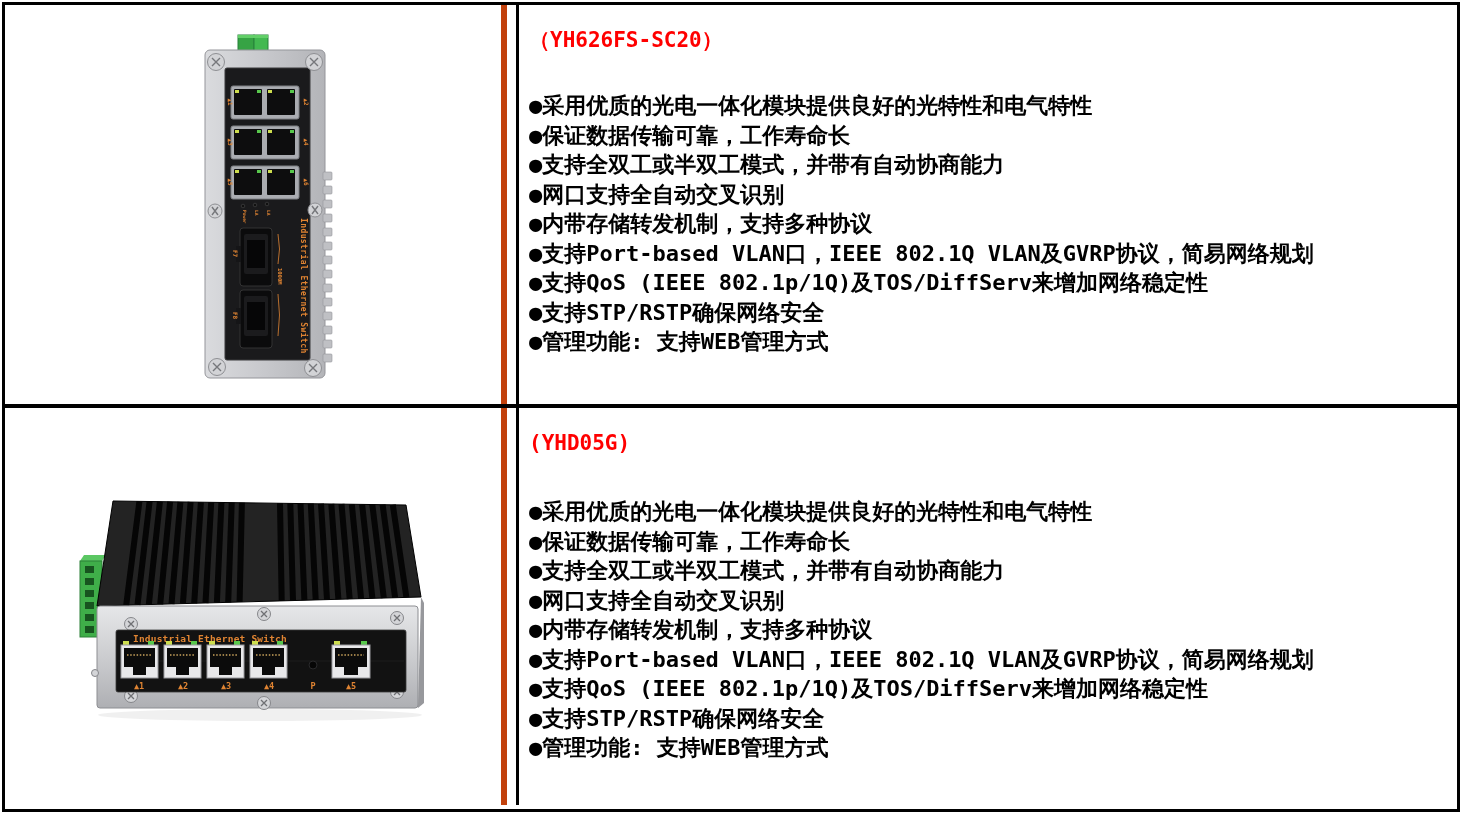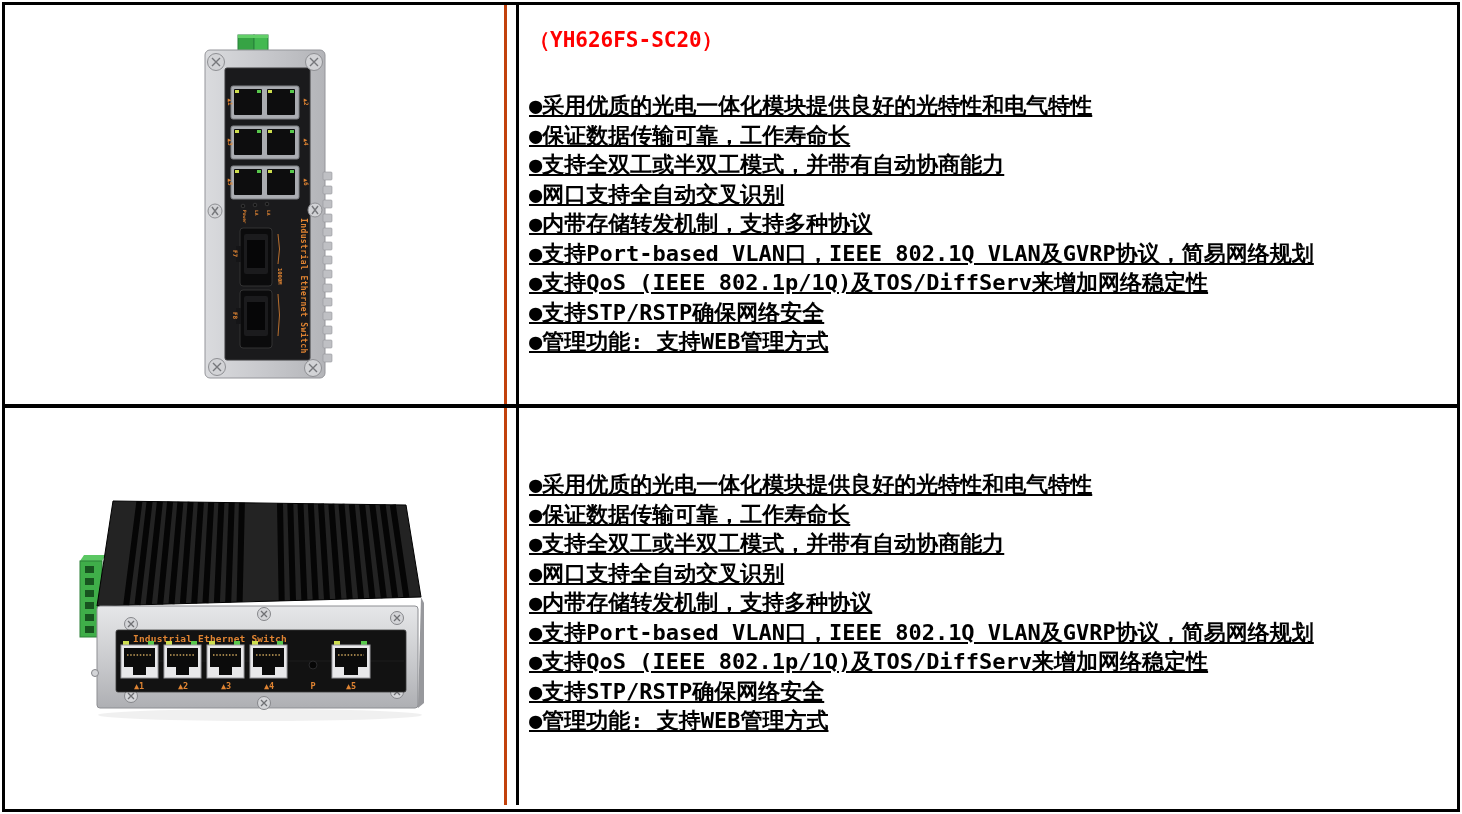--- a/index.html
+++ b/index.html
@@ -8,29 +8,29 @@
     position:relative; width:1332px; height:814px; background:#fff;
     font-family:"DejaVu Sans Mono", monospace; font-weight:700; color:#000;
   }
   .frame {
     position:absolute; left:2px; top:2px; width:1458px; height:810px;
     border:3px solid #000;
   }
   .row { display:flex; width:100%; }
   .row.r1 { height:403px; border-bottom:4px solid #000; }
   .row.r2 { height:397px; }
-  .img-cell { width:502px; border-right:3px solid #c2410c; position:relative; background:#fff; }
+  .img-cell { width:502px; border-right:6px solid #c2410c; position:relative; background:#fff; }
   .vgap { width:9px; background:#fff; }
   .text-cell { flex:1; border-left:3px solid #000; padding:22px 8px 0 10px; background:#fff; }
   .model, .title {
     color:#ff0000; font-size:21px; line-height:27px; white-space:nowrap;
   }
   .features { margin-top:37px; }
   .r2 .features { margin-top:40px; }
-  .feature { font-size:22px; line-height:29.5px; white-space:nowrap;text-decoration:underline; }
+  .feature { font-size:22px; line-height:29.5px; white-space:nowrap; }
   .devsvg { position:absolute; }
   #dev1 { left:197px; top:15px; width:134px; height:362px; }
   #dev2 { left:73px;  top:85px; width:348px; height:240px; }
   svg text { font-family:"DejaVu Sans Mono", monospace; font-weight:700; fill:#e08432; }
 </style>
 </head>
 <body>
 
 <div class="page">
   <div class="frame">
@@ -294,20 +294,21 @@
             <text x="105" y="196">▲2</text>
             <text x="148" y="196">▲3</text>
             <text x="191" y="196">▲4</text>
             <text x="235" y="196">P</text>
             <text x="273" y="196">▲5</text>
           </g>
         </svg>
       </div>
       <div class="vgap"></div>
       <div class="text-cell">
+        <div class="model">(YHD05G)</div>
         <div class="features">
           <div class="feature">●采用优质的光电一体化模块提供良好的光特性和电气特性</div>
           <div class="feature">●保证数据传输可靠，工作寿命长</div>
           <div class="feature">●支持全双工或半双工模式，并带有自动协商能力</div>
           <div class="feature">●网口支持全自动交叉识别</div>
           <div class="feature">●内带存储转发机制，支持多种协议</div>
           <div class="feature">●支持Port-based VLAN口，IEEE 802.1Q VLAN及GVRP协议，简易网络规划</div>
           <div class="feature">●支持QoS (IEEE 802.1p/1Q)及TOS/DiffServ来增加网络稳定性</div>
           <div class="feature">●支持STP/RSTP确保网络安全</div>
           <div class="feature">●管理功能: 支持WEB管理方式</div>

